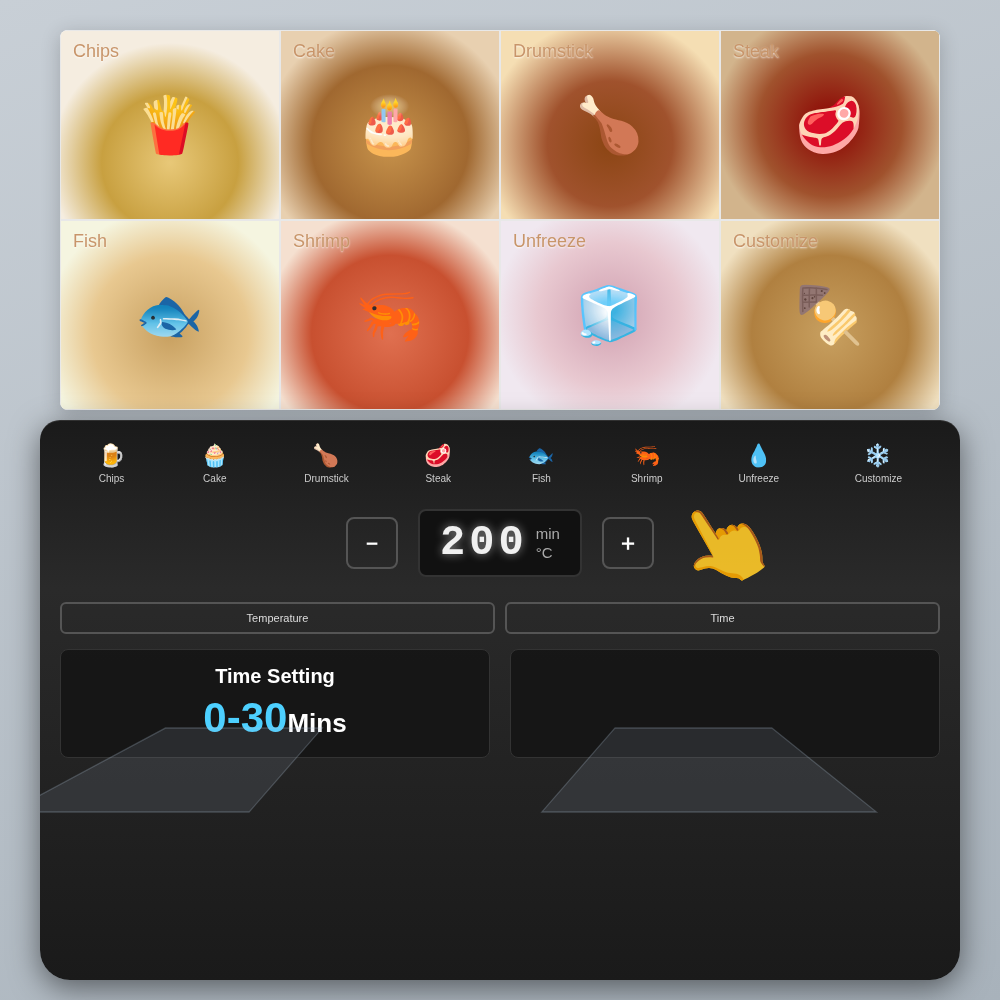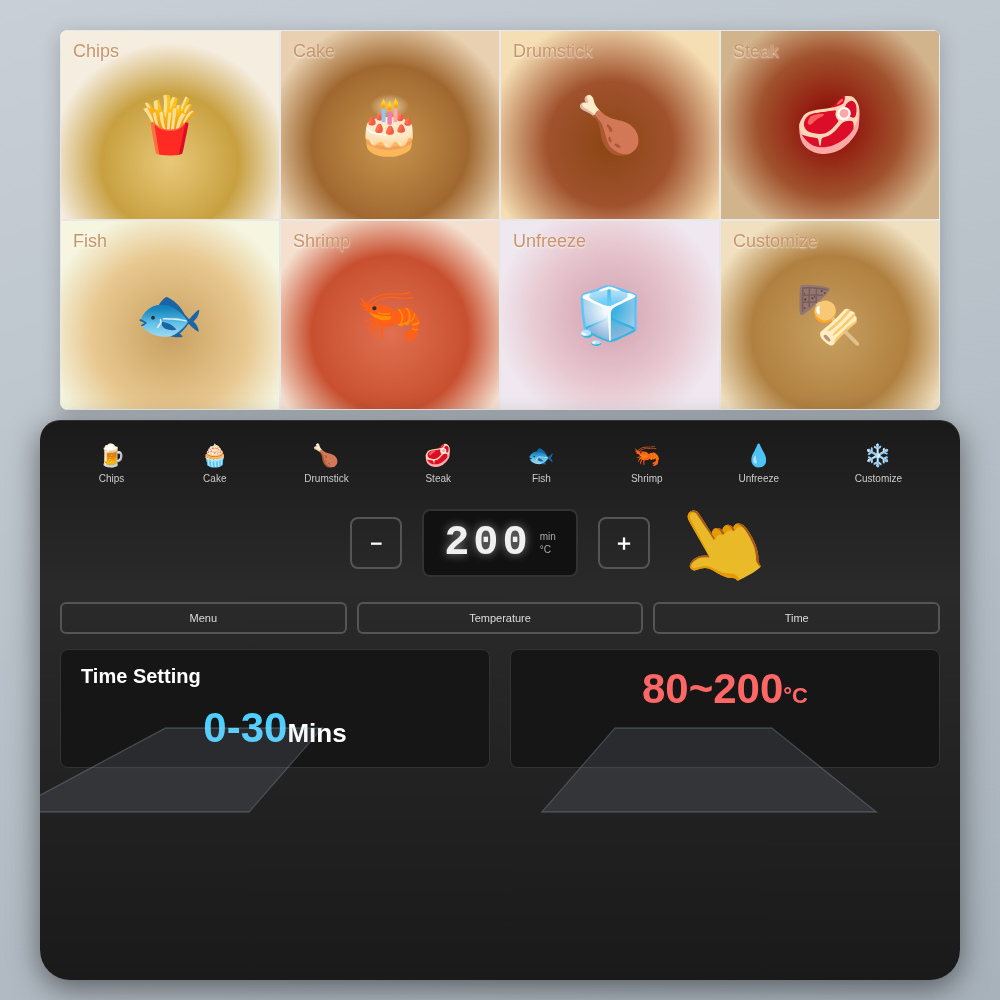--- a/index.html
+++ b/index.html
@@ -149,21 +149,21 @@
       font-family: 'Courier New', monospace;
       font-weight: bold;
       color: #f0f0f0;
       letter-spacing: 4px;
       text-shadow: 0 0 10px rgba(255,255,255,0.5);
     }
 
     .led-units {
       display: flex;
       flex-direction: column;
-      font-size: 10px;
+      font-size: 15px;
       color: #aaa;
       gap: 2px;
     }
 
     .plus-btn-area {
       position: relative;
     }
 
     .finger-touch {
       position: absolute;
@@ -200,21 +200,22 @@
       border: 1px solid #333;
       padding: 15px 20px;
       border-radius: 8px;
       margin: 0 5px;
     }
 
     .info-panel-title {
       font-size: 20px;
       font-weight: bold;
       color: white;
-      margin-bottom: 16px;
+      margin-bottom: 6px;
+      text-align: center;
     }
 
     .info-panel-value {
       text-align: center;
       font-size: 42px;
       font-weight: 900;
     }
 
     .time-value { color: #4dd0ff; }
     .time-unit { color: white; font-size: 26px; font-weight: bold; }
@@ -368,21 +369,20 @@
         <span>°C</span>
       </div>
     </div>
     <div class="plus-btn-area">
       <button class="control-btn">＋</button>
       <div class="finger-touch">👆</div>
     </div>
   </div>
 
   <div class="buttons-row">
-    <button class="func-btn">Menu</button>
     <button class="func-btn">Temperature</button>
     <button class="func-btn">Time</button>
   </div>
 
   <svg class="beams-svg" viewBox="0 0 880 400" preserveAspectRatio="none">
 
     <polygon points="120,220 270,220 200,280 -30,280" fill="rgba(180,200,220,0.12)"></polygon>
     <polygon points="120,220 270,220 200,280 -30,280" fill="none" stroke="rgba(180,200,220,0.25)" stroke-width="1"></polygon>
 
     <polygon points="550,220 700,220 800,280 480,280" fill="rgba(180,200,220,0.12)"></polygon>
@@ -390,19 +390,16 @@
   </svg>
 
   <div style="display:flex; gap:10px; padding: 5px 15px 15px;">
     <div class="info-panel">
       <div class="info-panel-title">Time Setting</div>
       <div class="info-panel-value">
         <span class="time-value">0</span><span class="time-value">-</span><span class="time-value">30</span><span class="time-unit">Mins</span>
       </div>
     </div>
     <div class="info-panel">
-      <div class="info-panel-value">
-        <span class="temp-value">80</span><span class="temp-value">~</span><span class="temp-value">200</span><span class="temp-unit">°C</span>
-      </div>
     </div>
   </div>
 
 </div>
 
 </body></html>

